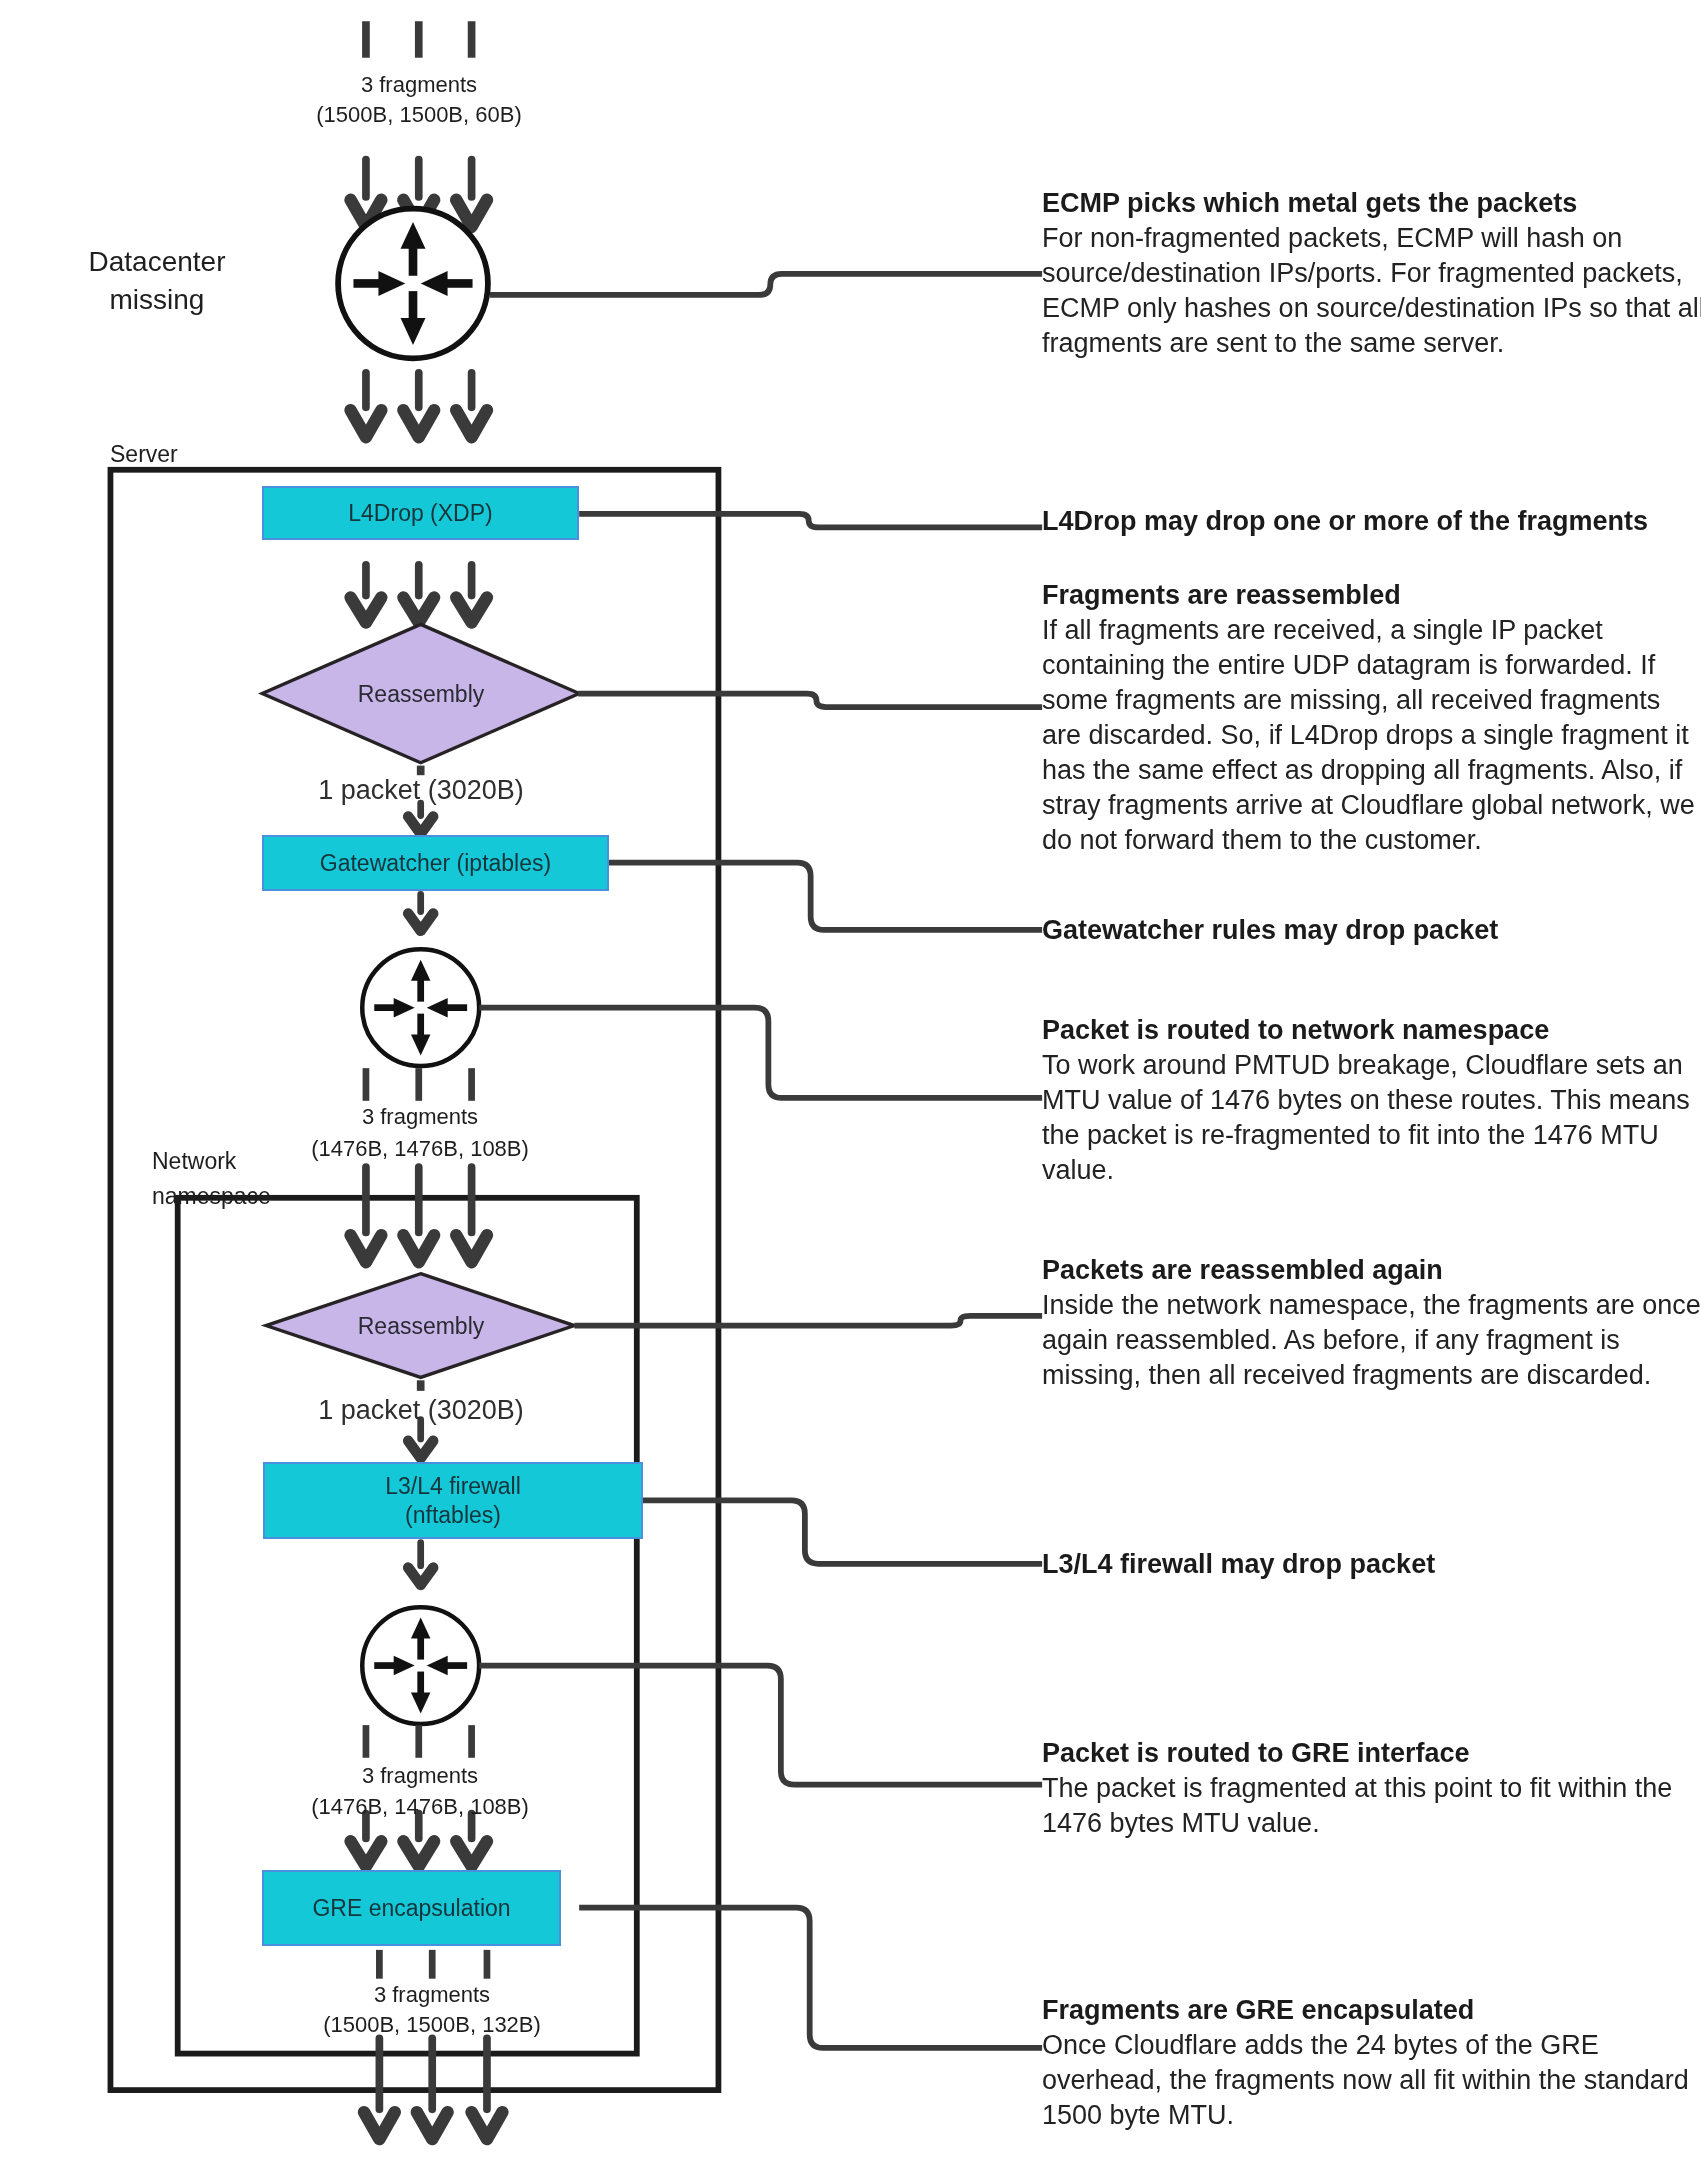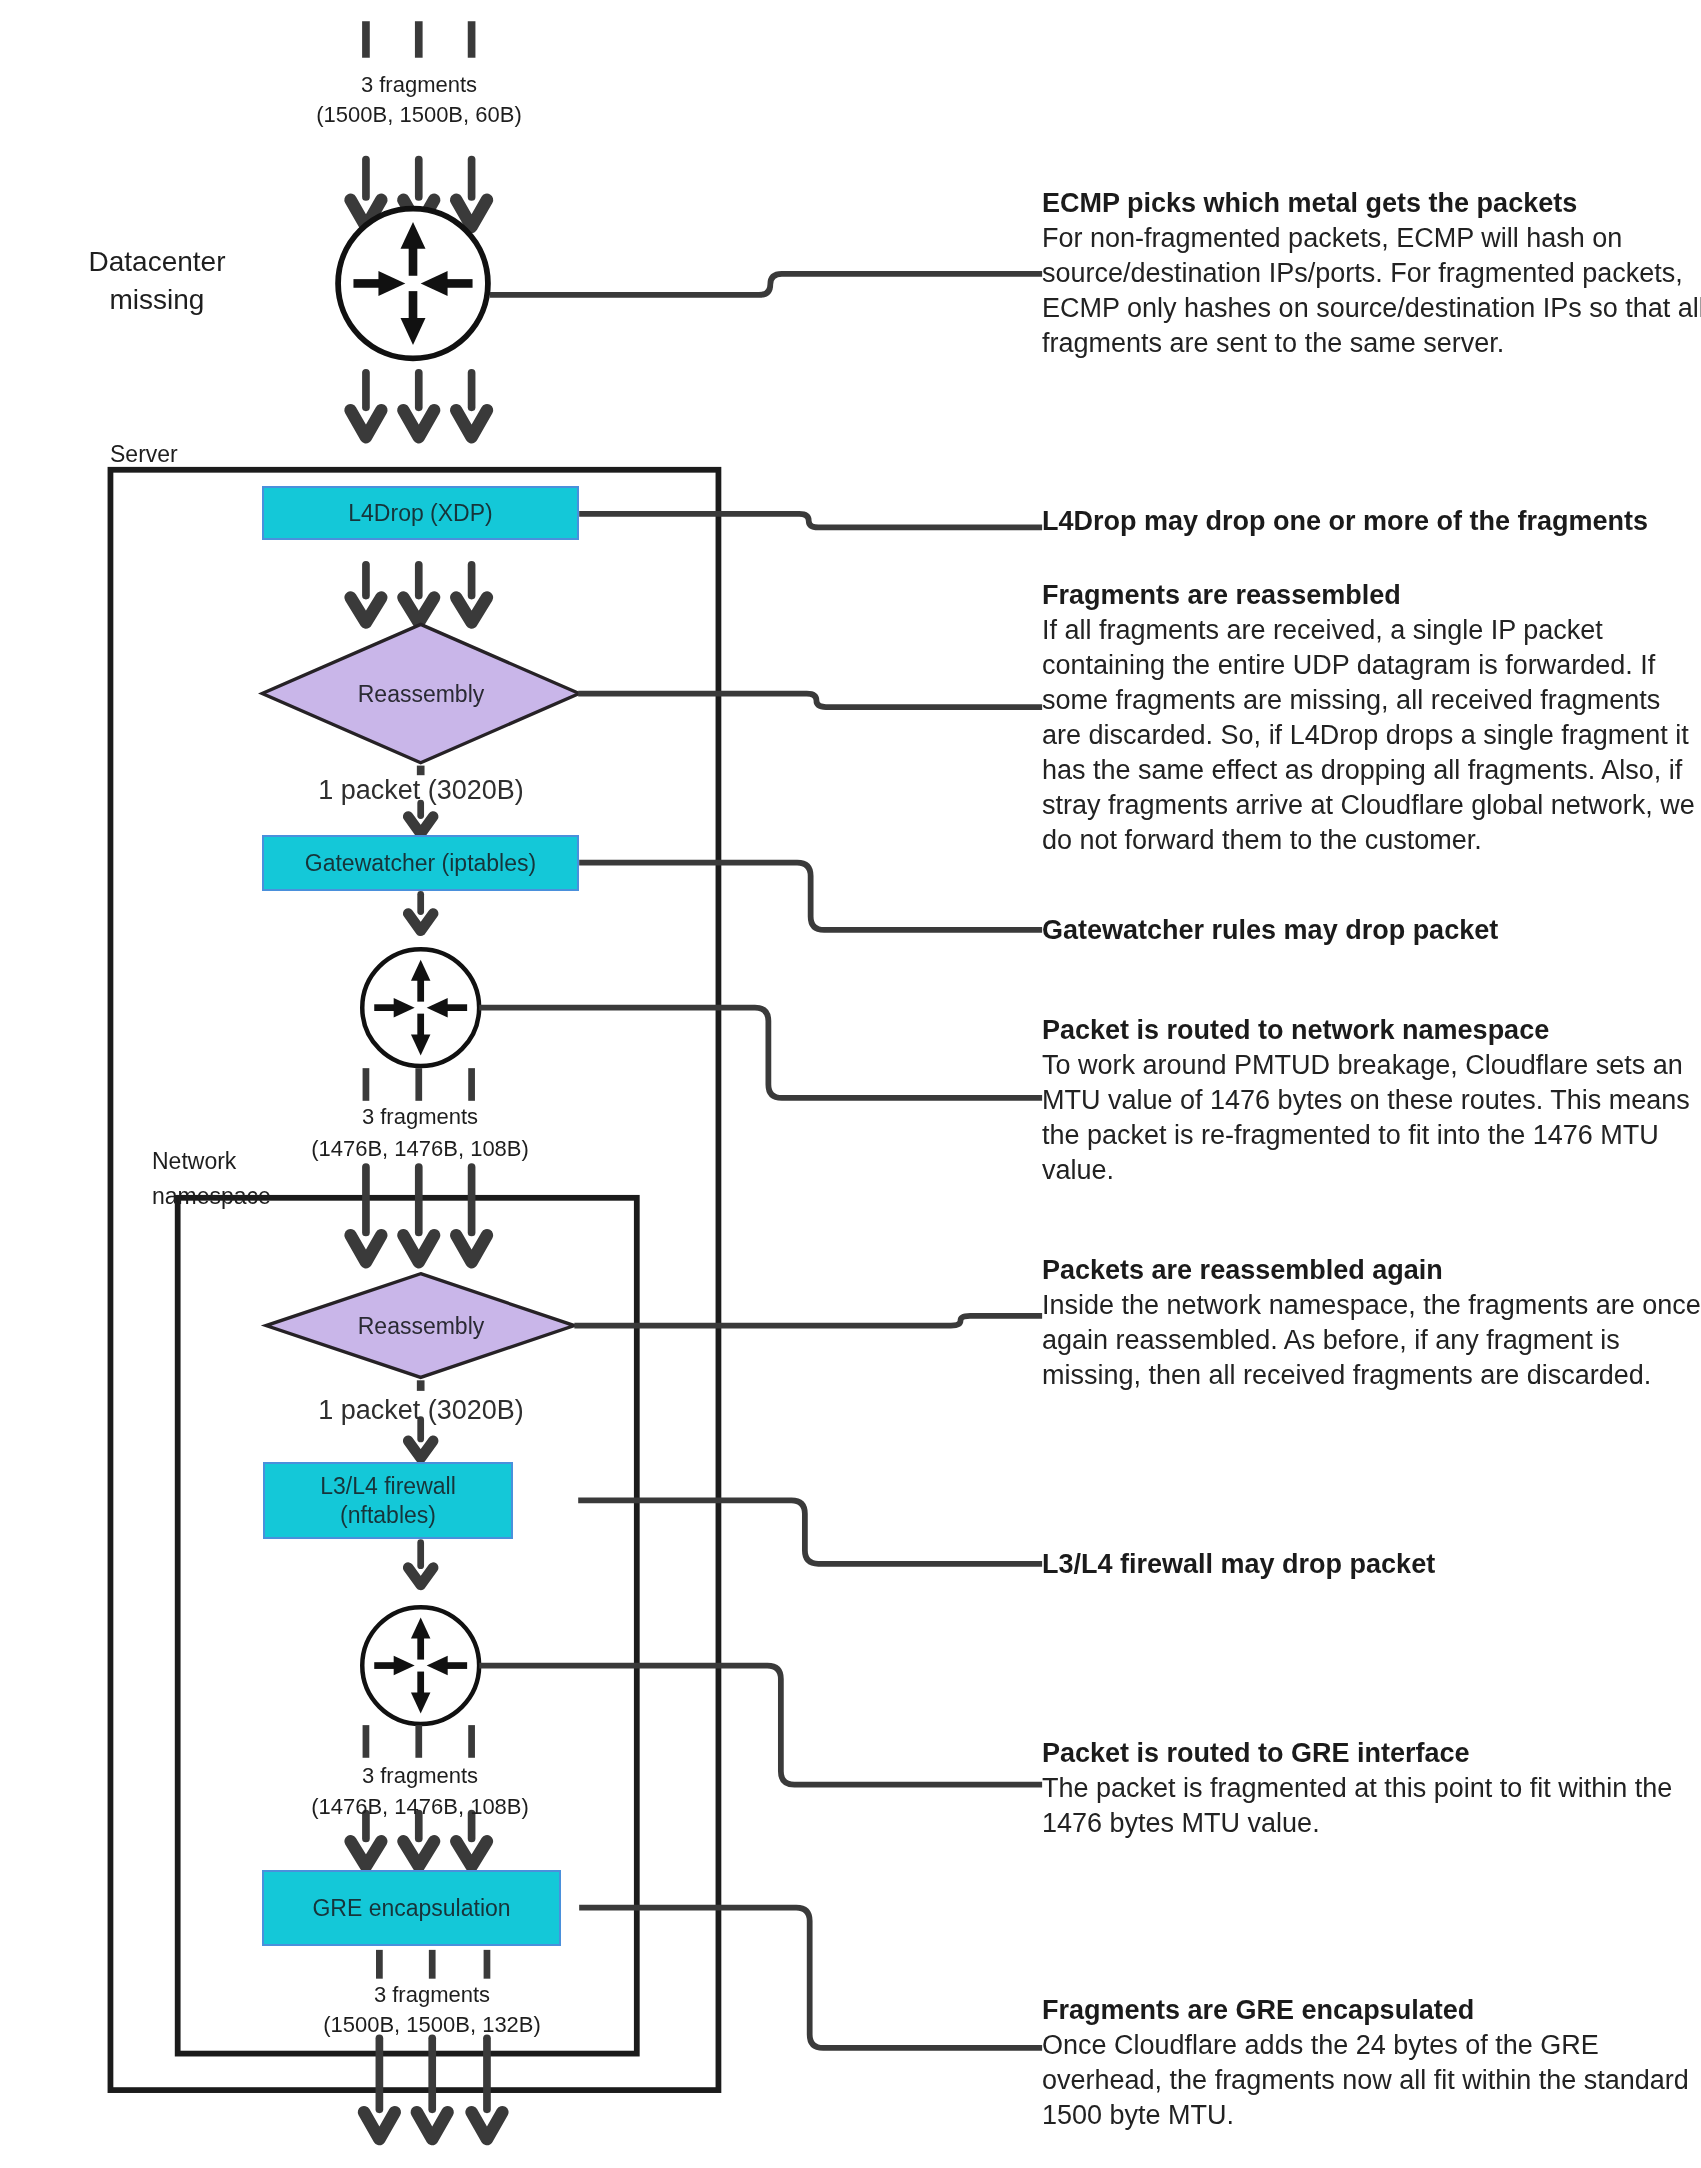--- a/index.html
+++ b/index.html
@@ -207,33 +207,33 @@
 missing</div>
 
   <div class="txt small-label" style="left:110px;top:437px;">Server</div>
 
   <div class="node-box" style="left:262px;top:486px;width:317px;height:54px;">L4Drop (XDP)</div>
 
   <div class="diam-label" style="left:421px;top:694px;">Reassembly</div>
 
   <div class="txt center packet-label" style="left:421px;top:790px;">1 packet (3020B)</div>
 
-  <div class="node-box" style="left:262px;top:835px;width:317px;height:56px;">Gatewatcher (iptables)</div>
+  <div class="node-box" style="left:262px;top:835px;width:347px;height:56px;">Gatewatcher (iptables)</div>
 
   <div class="txt center flow-label" style="left:420px;top:1117px;">3 fragments</div>
   <div class="txt center flow-label" style="left:420px;top:1149px;">(1476B, 1476B, 108B)</div>
 
   <div class="txt small-label pre" style="left:152px;top:1144px;">Network
 namespace</div>
 
   <div class="diam-label" style="left:421px;top:1326px;">Reassembly</div>
 
   <div class="txt center packet-label" style="left:421px;top:1410px;">1 packet (3020B)</div>
 
-  <div class="node-box pre" style="left:263px;top:1462px;width:250px;height:77px;">L3/L4 firewall
+  <div class="node-box pre" style="left:263px;top:1462px;width:380px;height:77px;">L3/L4 firewall
 (nftables)</div>
 
   <div class="txt center flow-label" style="left:420px;top:1776px;">3 fragments</div>
   <div class="txt center flow-label" style="left:420px;top:1807px;">(1476B, 1476B, 108B)</div>
 
   <div class="node-box" style="left:262px;top:1870px;width:299px;height:76px;">GRE encapsulation</div>
 
   <div class="txt center flow-label" style="left:432px;top:1995px;">3 fragments</div>
   <div class="txt center flow-label" style="left:432px;top:2025px;">(1500B, 1500B, 132B)</div>
 

